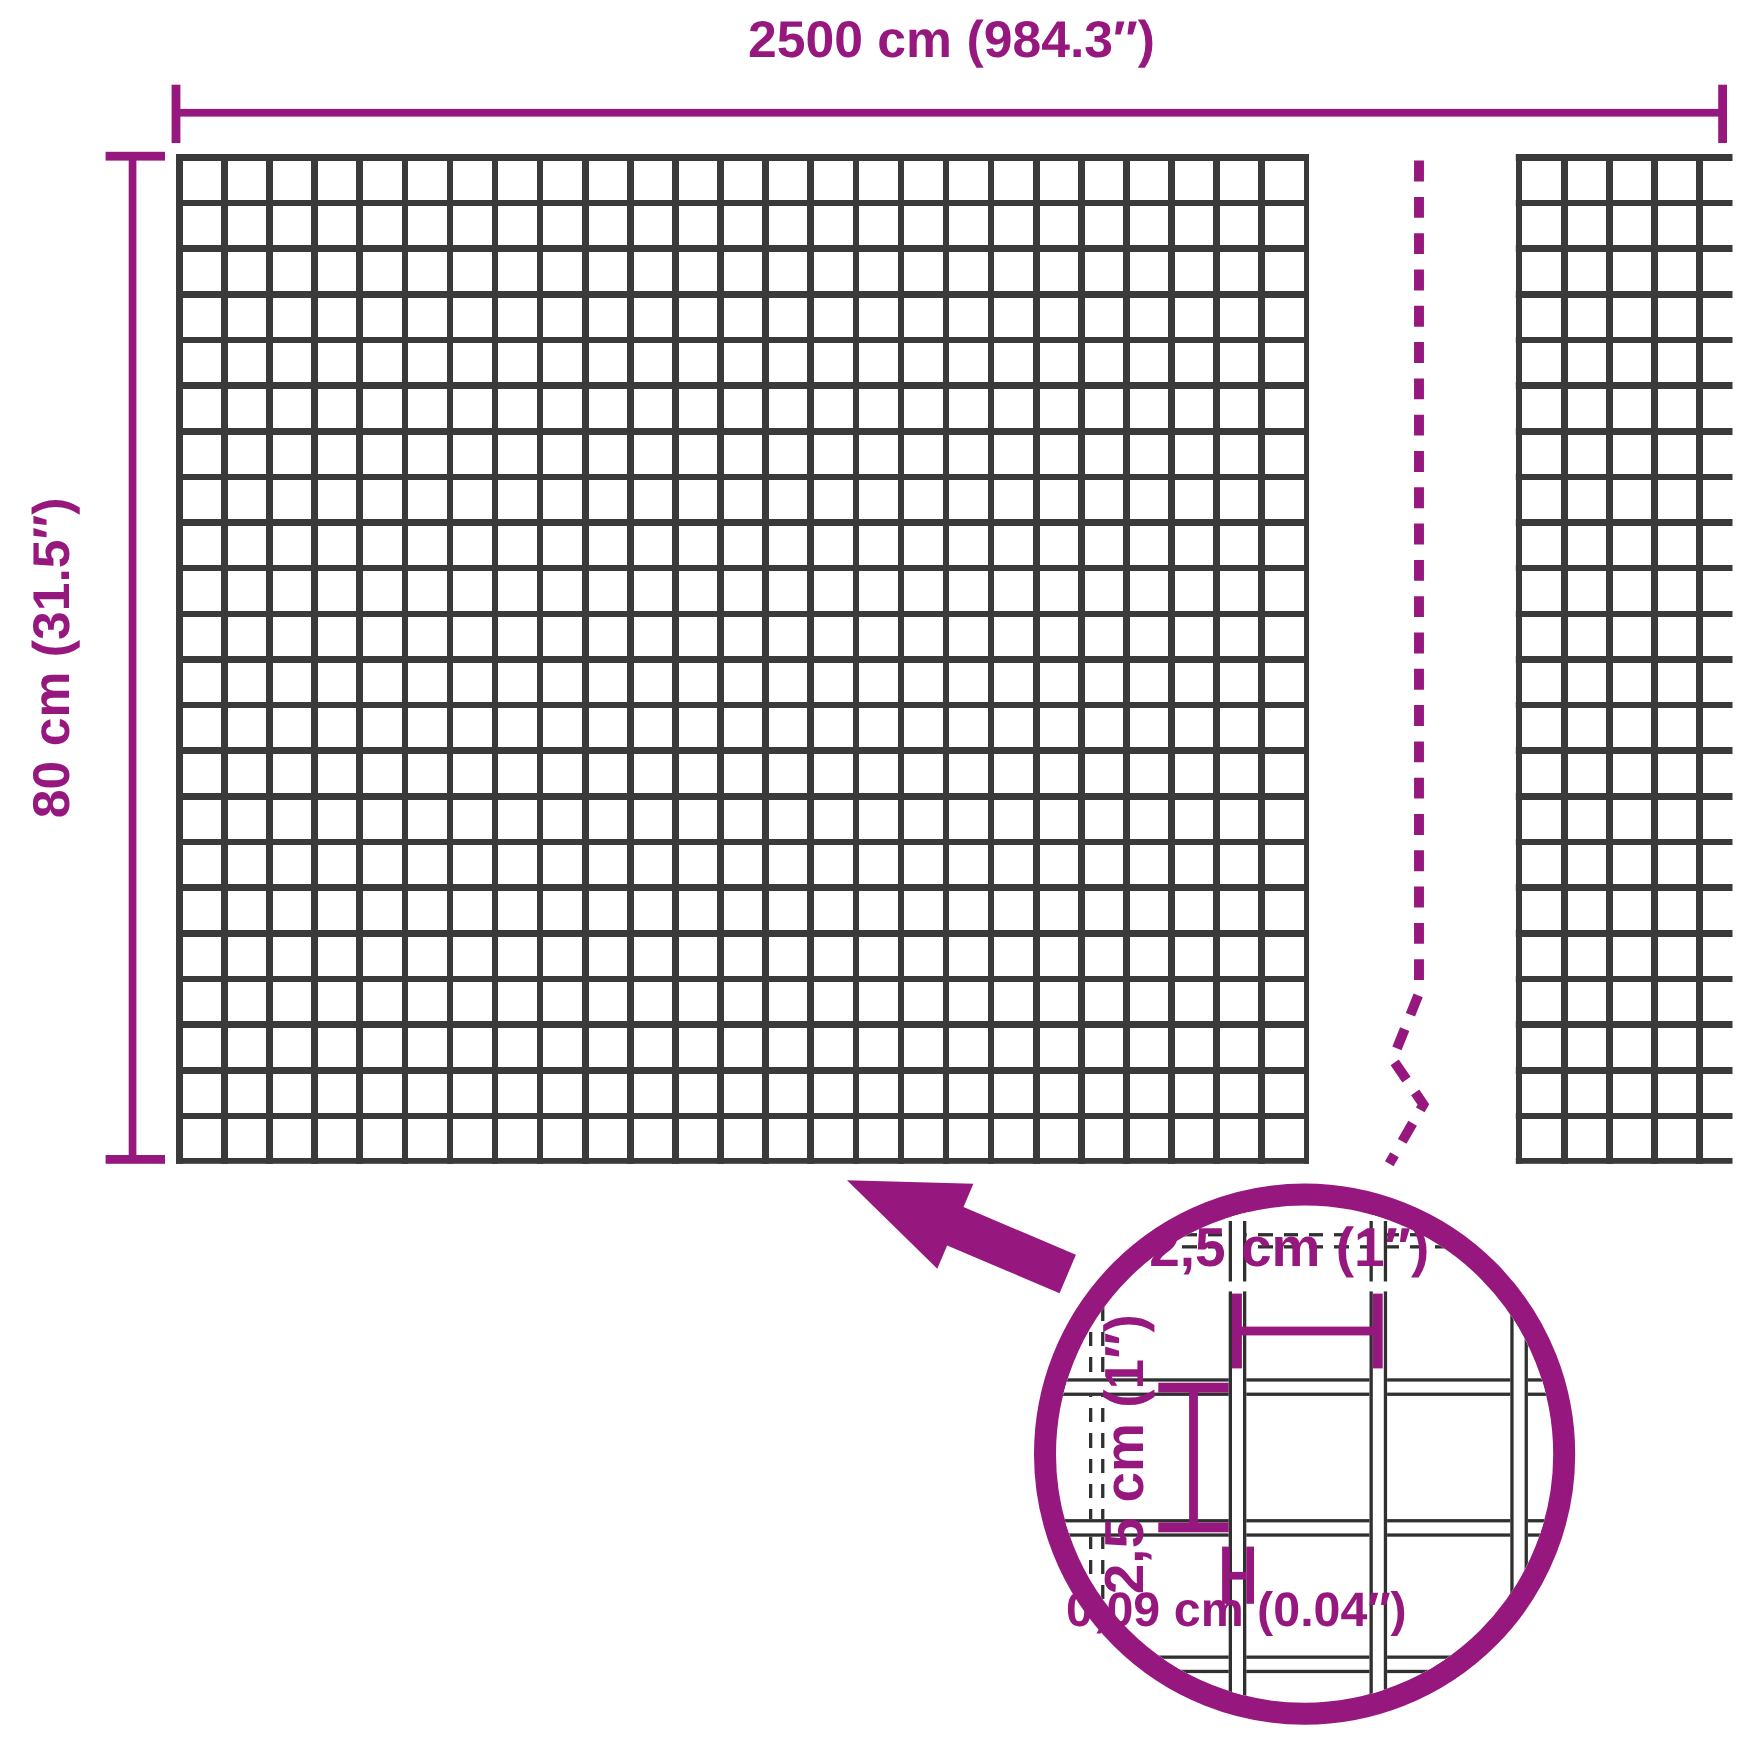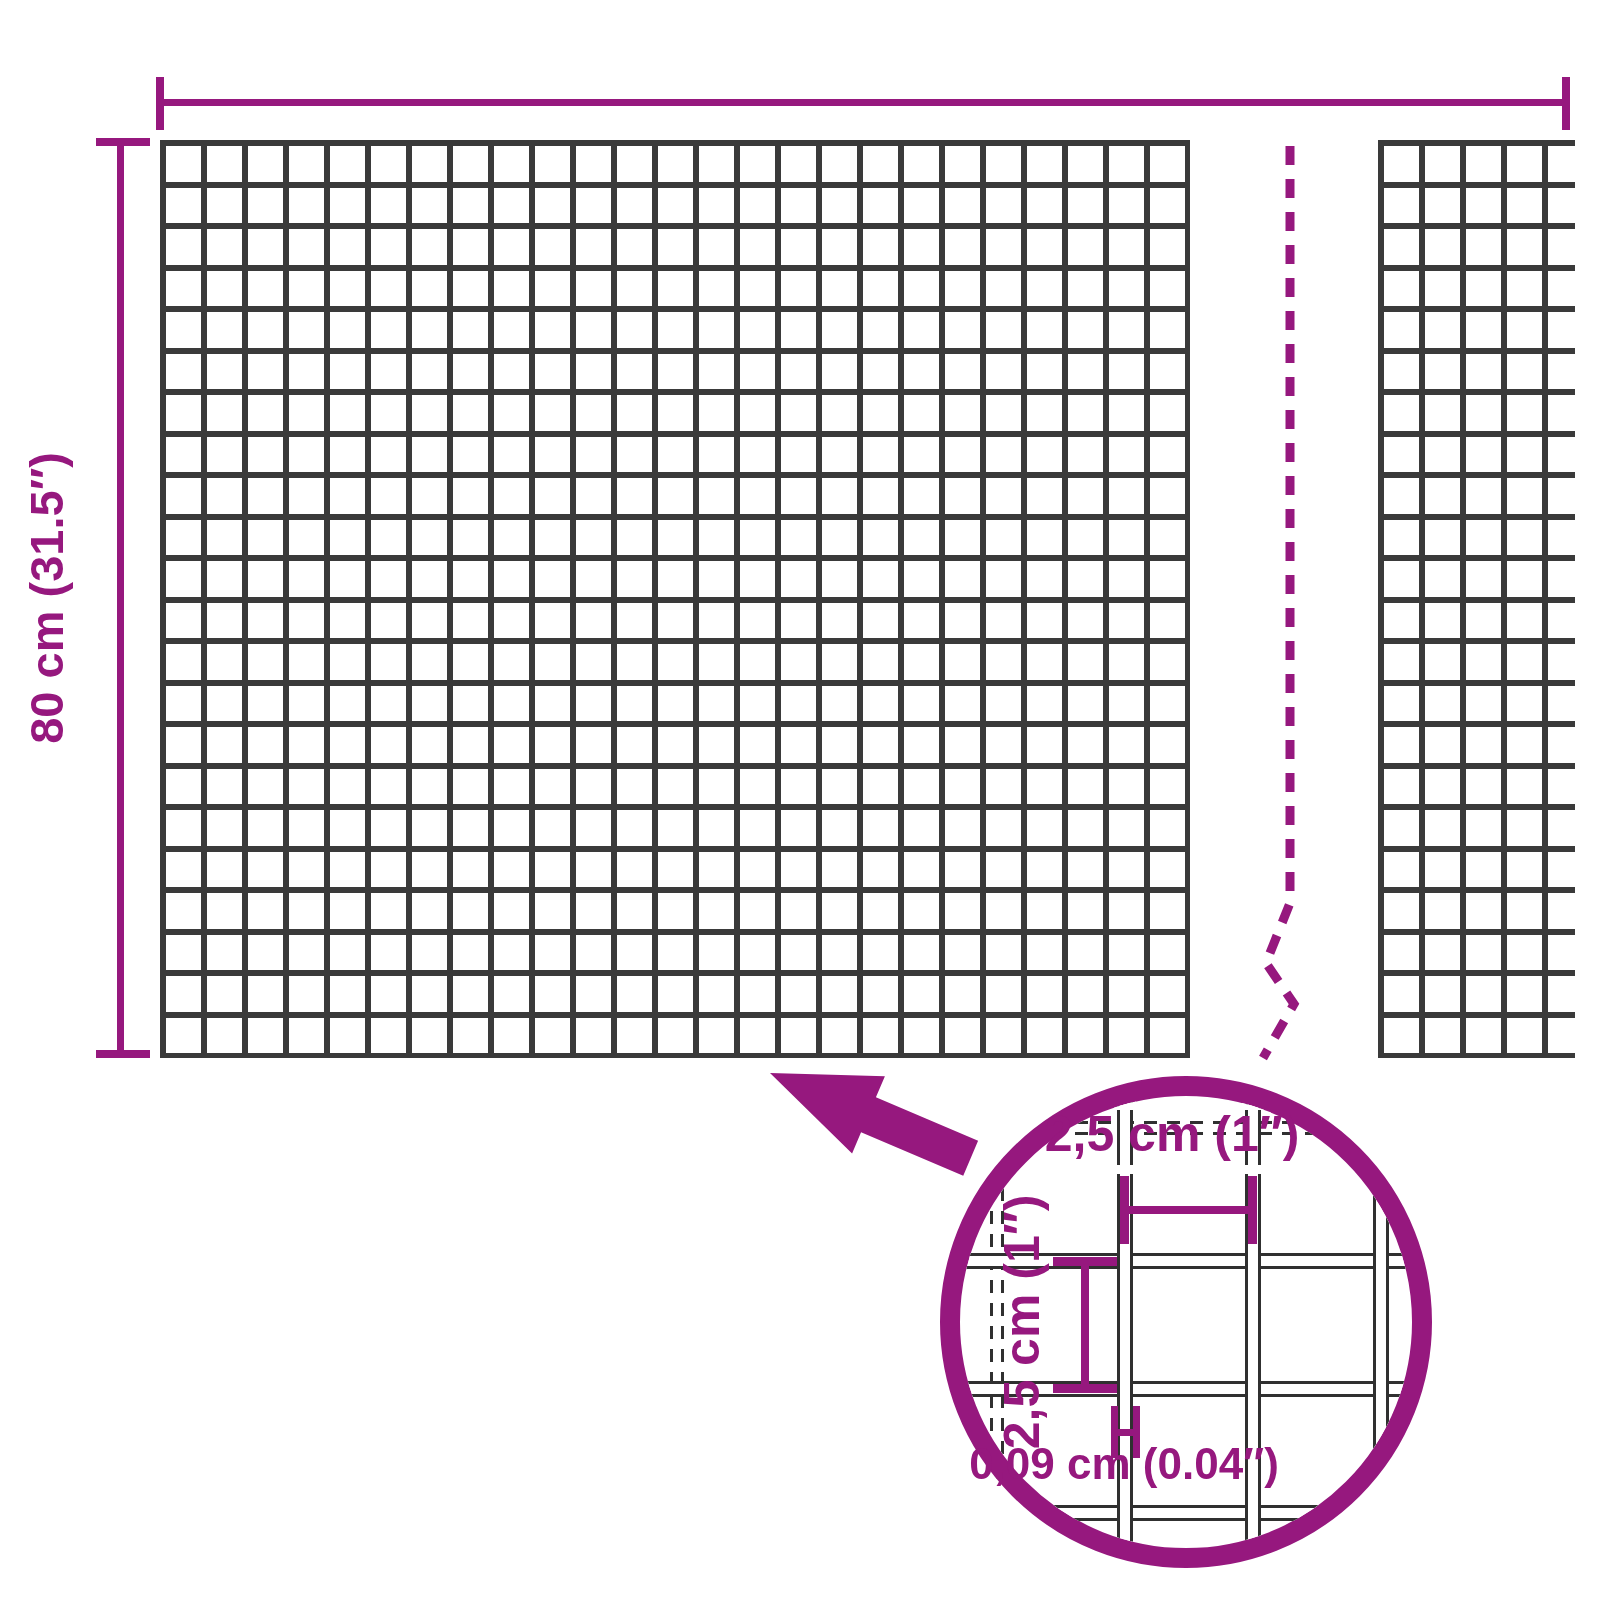--- a/index.html
+++ b/index.html
@@ -76,20 +76,21 @@
 
 <div class="canvas">
 
   <div id="grid-main" class="mesh-grid"></div>
 
   <div id="grid-cont" class="mesh-grid"></div>
 
   <div id="wdim-line" class="dim abs"></div>
   <div id="wdim-capL" class="dim abs"></div>
   <div id="wdim-capR" class="dim abs"></div>
+  <div id="wdim-label" class="dim-text abs">2500 cm (984.3″)</div>
 
   <div id="hdim-line" class="dim abs"></div>
   <div id="hdim-capT" class="dim abs"></div>
   <div id="hdim-capB" class="dim abs"></div>
   <div id="hdim-label" class="dim-text abs">80 cm (31.5″)</div>
 
   <svg class="overlay" width="1600" height="1600">
     <polyline class="zig" points="1290,146 1290,903 1266,963 1294,1004 1263,1058"></polyline>
     <g transform="translate(770,1073) rotate(23)">
       <polygon class="arrow" points="0,0 107,-42 107,-19 218,-19 218,19 107,19 107,42"></polygon>

